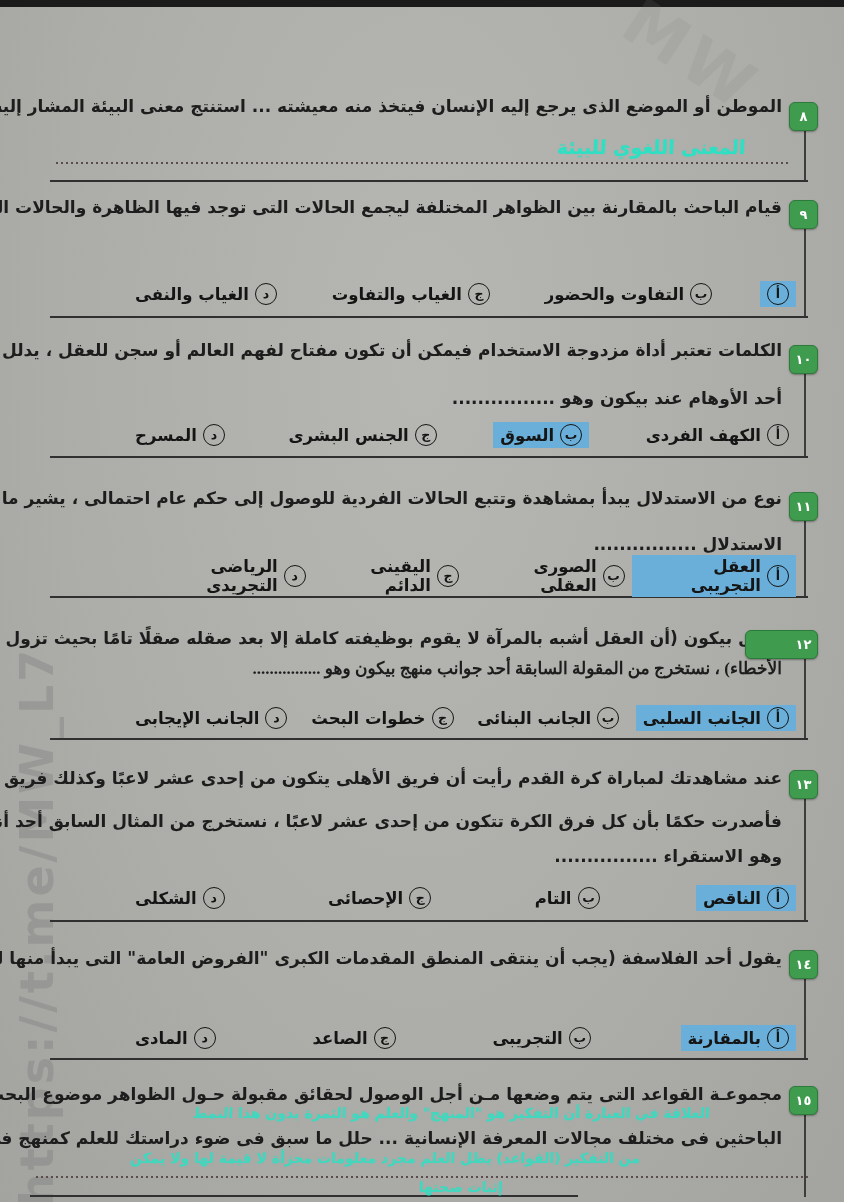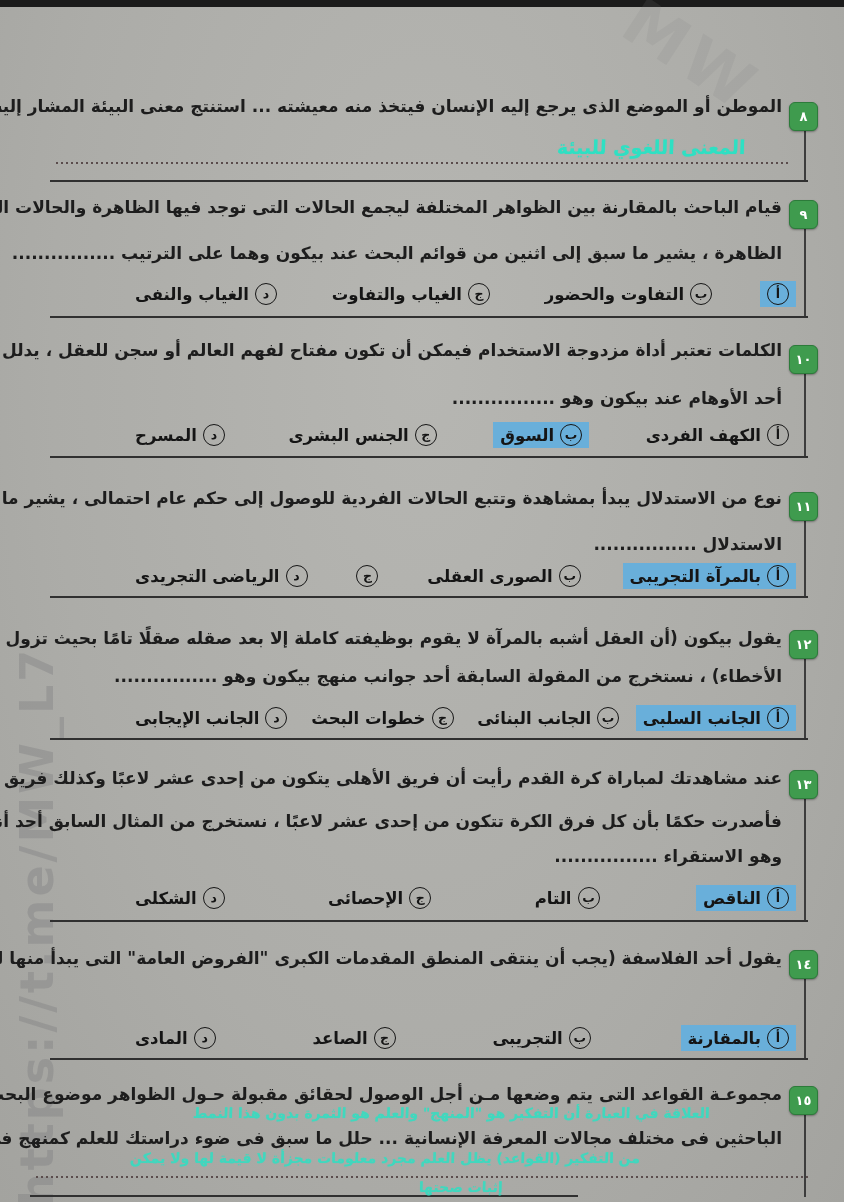--- a/index.html
+++ b/index.html
@@ -77,21 +77,20 @@
   <div class="qline full" style="top:6px;">الموطن أو الموضع الذى يرجع إليه الإنسان فيتخذ منه معيشته ... استنتج معنى البيئة المشار إليه فيما سبق.</div>
   <div class="hw" style="top:46px;right:73px;font-size:19px;">المعنى اللغوي للبيئة</div>
   <div class="dotline" style="top:72px;left:20px;right:30px;"></div>
   <div class="bline"></div>
 </section>
 
 <section class="question" style="top:192px;height:126px;">
   <div class="badge" style="top:8px;">٩</div>
   <div class="vline" style="top:35px;bottom:0;"></div>
   <div class="qline full" style="top:5px;">قيام الباحث بالمقارنة بين الظواهر المختلفة ليجمع الحالات التى توجد فيها الظاهرة والحالات التى تختفى فيها</div>
-  <div class="qline tail" style="top:51px;">الظاهرة ، يشير ما سبق إلى اثنين من قوائم البحث عند بيكون وهما على الترتيب ................</div>
   <div class="opts" style="top:88px;">
     <div class="opt correct">
       <span class="letter">أ</span>
     </div>
     <div class="opt">
       <span class="letter">ب</span>
       <span>التفاوت والحضور</span>
     </div>
     <div class="opt">
       <span class="letter">ج</span>
@@ -132,42 +131,43 @@
 </section>
 
 <section class="question" style="top:478px;height:120px;">
   <div class="badge" style="top:14px;">١١</div>
   <div class="vline" style="top:41px;bottom:0;"></div>
   <div class="qline full" style="top:10px;">نوع من الاستدلال يبدأ بمشاهدة وتتبع الحالات الفردية للوصول إلى حكم عام احتمالى ، يشير ما سبق إلى</div>
   <div class="qline tail" style="top:56px;">الاستدلال ................</div>
   <div class="opts" style="top:84px;">
     <div class="opt correct">
       <span class="letter">أ</span>
-      <span>بالمرآة التجريبى</span>
+      <span>العقل التجريبى</span>
     </div>
     <div class="opt">
       <span class="letter">ب</span>
       <span>الصورى العقلى</span>
     </div>
     <div class="opt">
       <span class="letter">ج</span>
+      <span>اليقينى الدائم</span>
     </div>
     <div class="opt">
       <span class="letter">د</span>
       <span>الرياضى التجريدى</span>
     </div>
   </div>
   <div class="bline"></div>
 </section>
 
 <section class="question" style="top:618px;height:122px;">
-  <div class="badge" style="top:12px;">١٢</div>
+  <div class="badge" style="top:12px;padding-left:44px;">١٢</div>
   <div class="vline" style="top:39px;bottom:0;"></div>
   <div class="qline full" style="top:10px;">يقول بيكون (أن العقل أشبه بالمرآة لا يقوم بوظيفته كاملة إلا بعد صقله صقلًا تامًا بحيث تزول منه جميع</div>
-  <div class="qline tail" style="top:48px;">الأخطاء) ، نستخرج من المقولة السابقة أحد جوانب منهج بيكون وهو ................</div>
+  <div class="qline tail" style="top:40px;font-family:Liberation Serif, serif;">الأخطاء) ، نستخرج من المقولة السابقة أحد جوانب منهج بيكون وهو ................</div>
   <div class="opts" style="top:86px;">
     <div class="opt correct">
       <span class="letter">أ</span>
       <span>الجانب السلبى</span>
     </div>
     <div class="opt">
       <span class="letter">ب</span>
       <span>الجانب البنائى</span>
     </div>
     <div class="opt">

